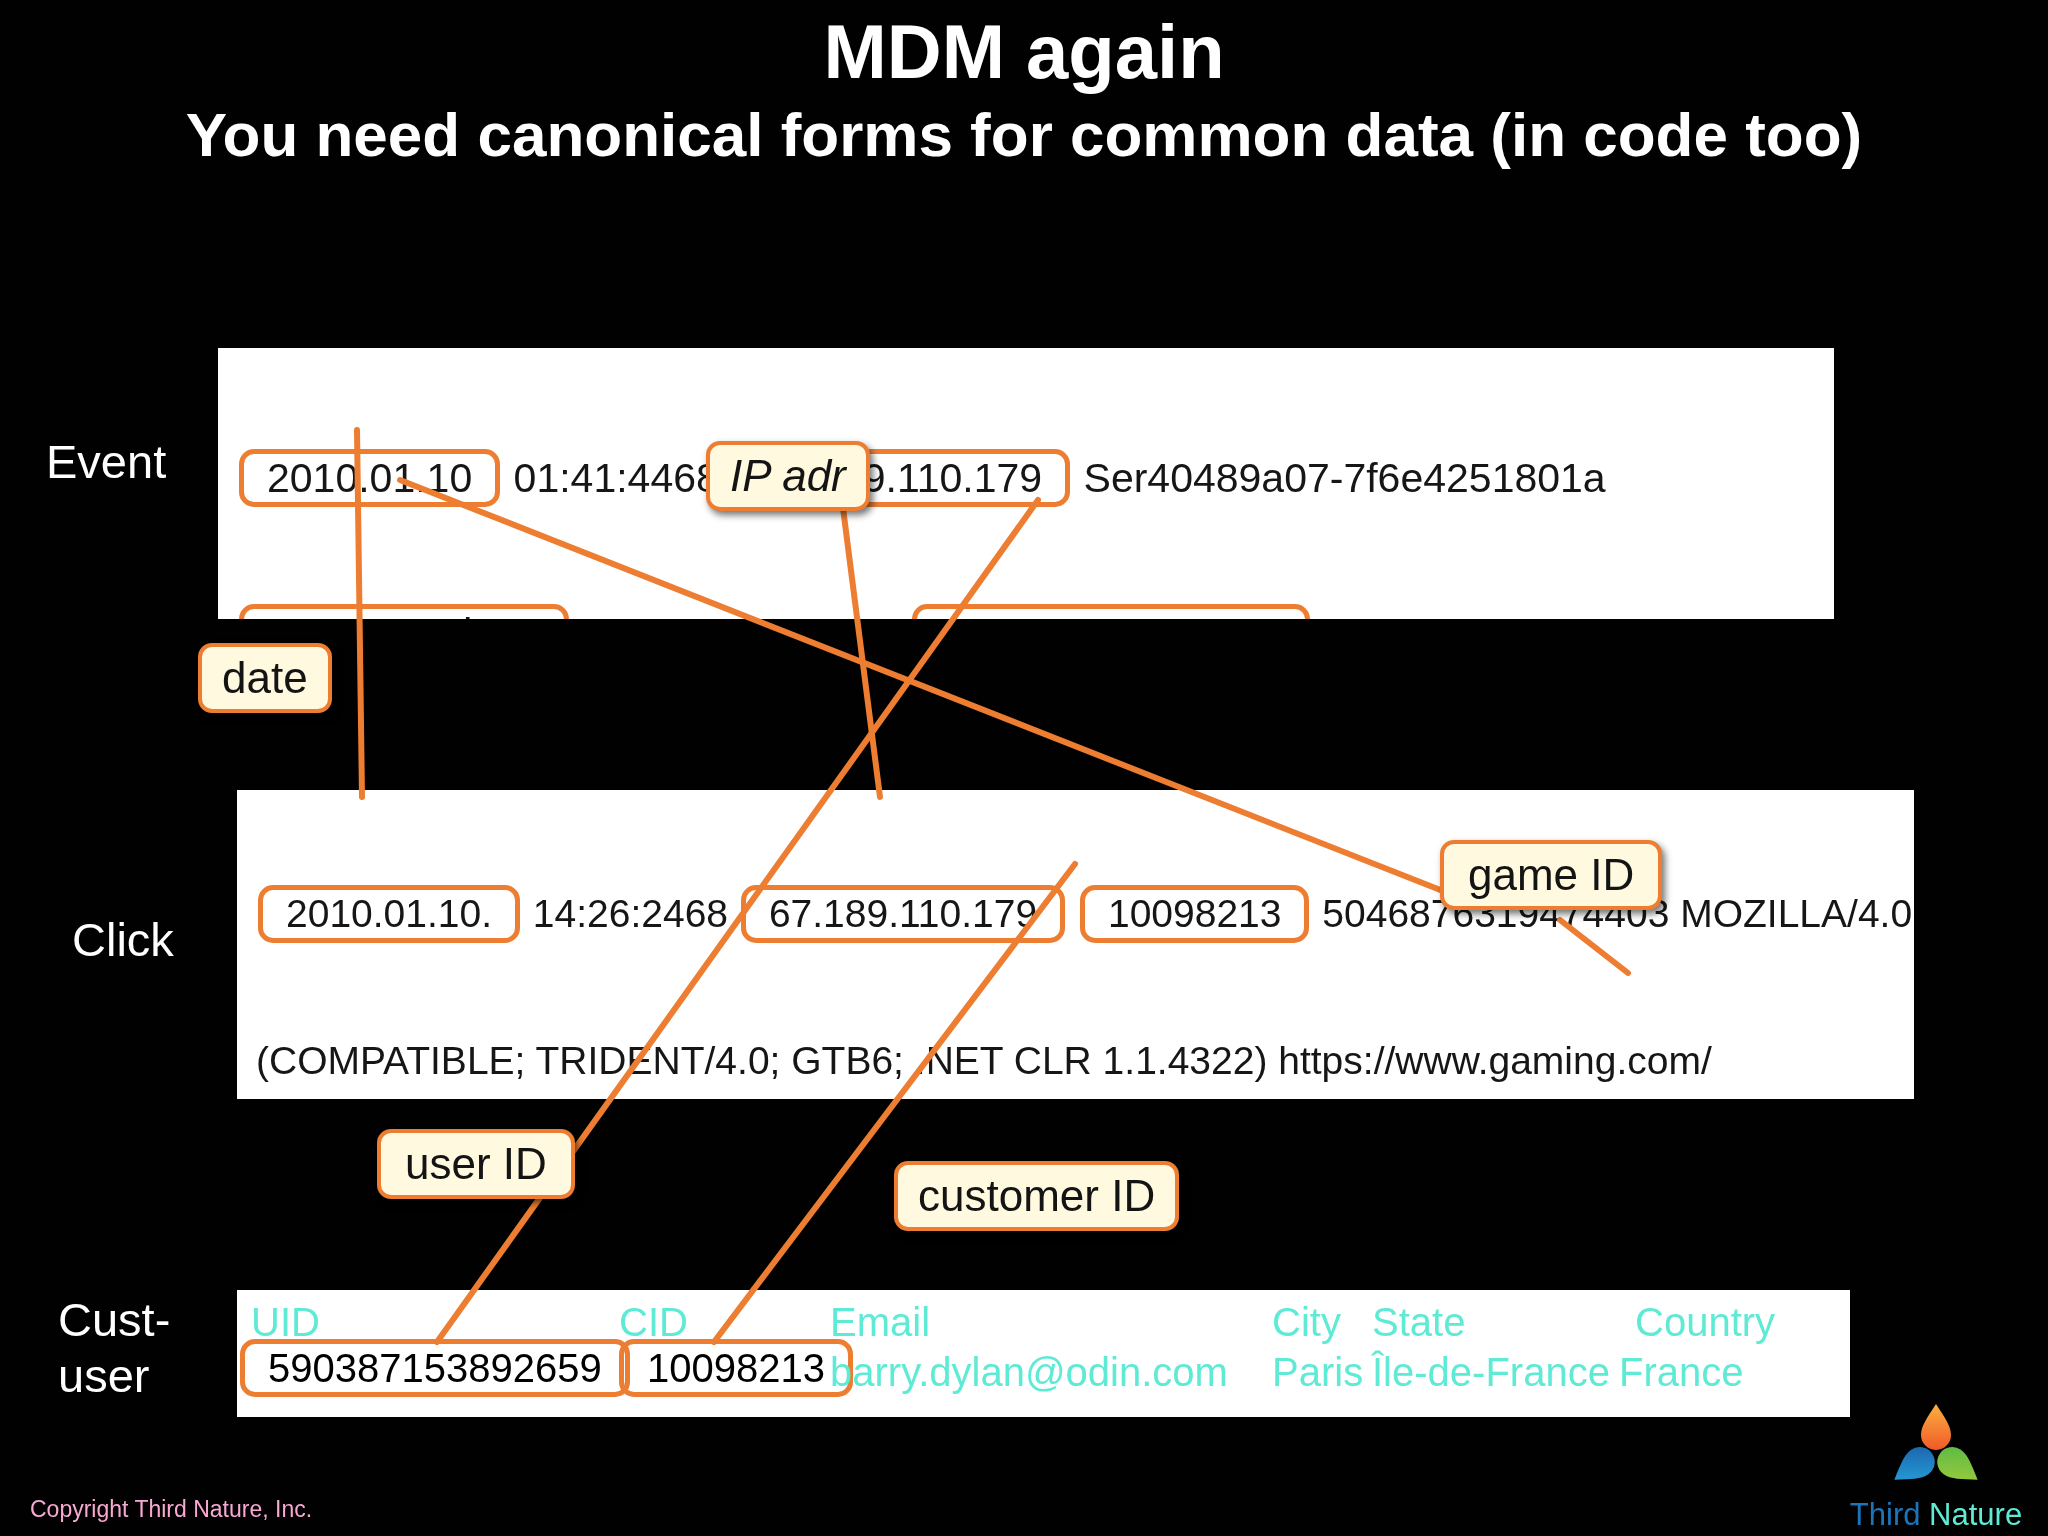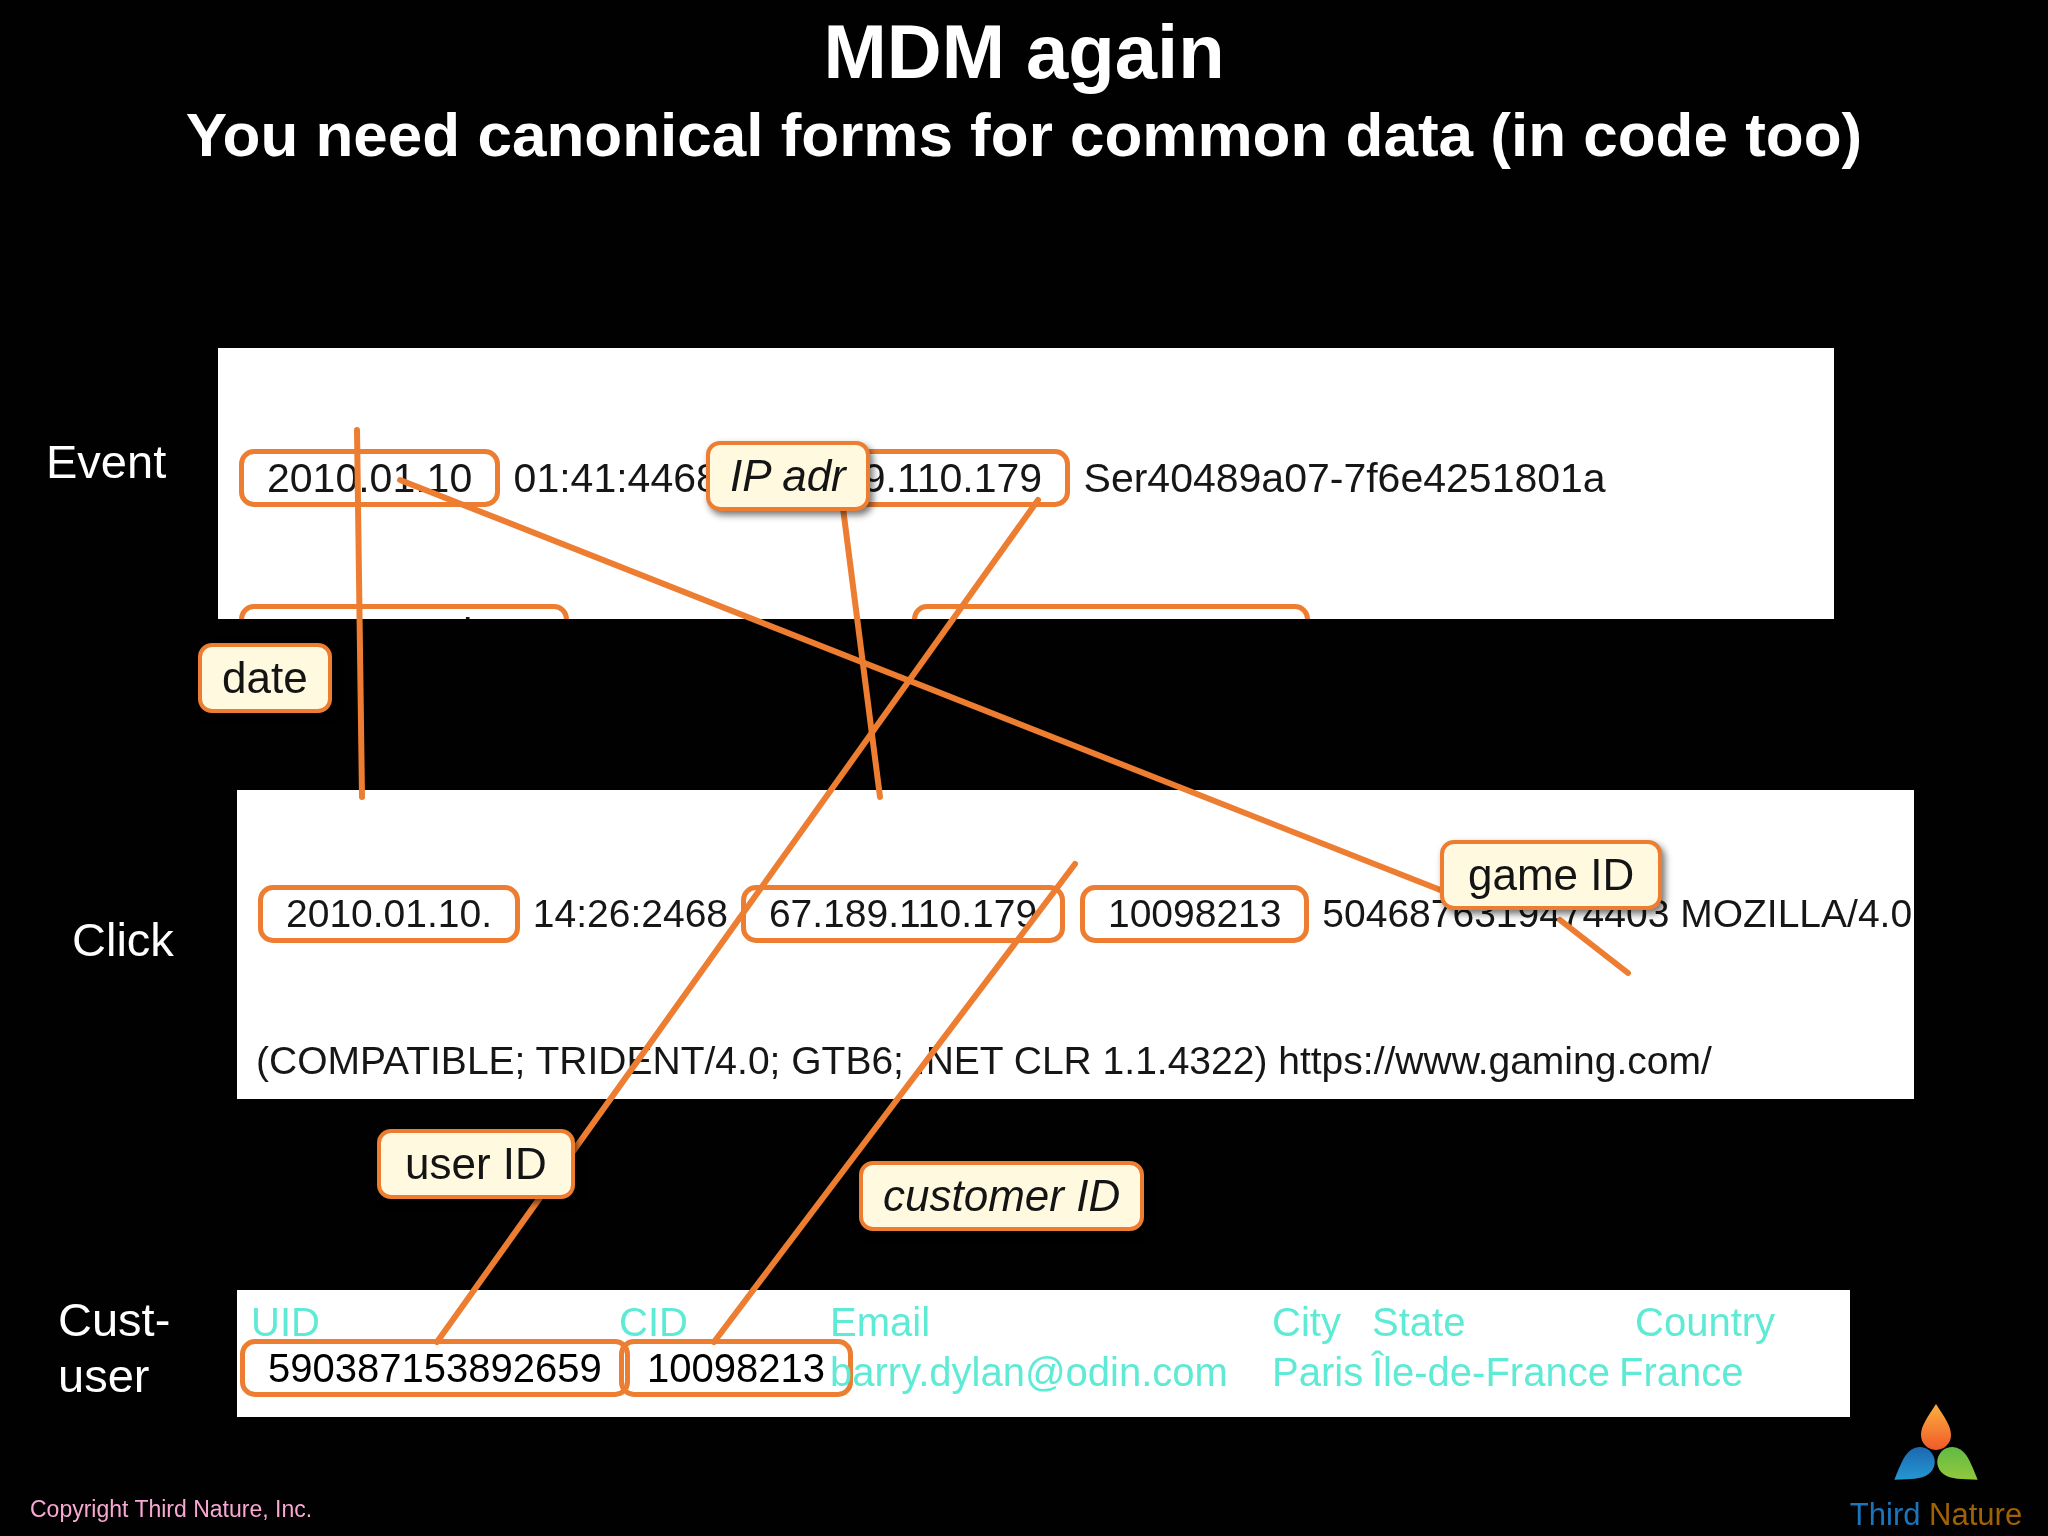--- a/index.html
+++ b/index.html
@@ -37,34 +37,34 @@
   .callout{
     position:absolute; z-index:30; background:var(--labelfill);
     border:4px solid var(--orange); border-radius:14px;
     color:#141414; font-size:44px; line-height:52px; padding:5px 20px;
     box-shadow:3px 4px 7px rgba(0,0,0,.55);
   }
   #callout-date{left:198px; top:643px;}
   #callout-ip{left:706px; top:441px;font-style:italic;}
   #callout-game{left:1440px; top:840px; padding:5px 24px;}
   #callout-user{left:333px; top:1129px; padding:5px 24px;margin-left:44px;}
-  #callout-customer{left:859px; top:1161px;font-style:italic;}
+  #callout-customer{left:894px; top:1161px;}
   
   #connectors{position:absolute; left:0; top:0; z-index:20; pointer-events:none;}
   #connectors line{stroke:var(--orange); stroke-width:6; stroke-linecap:round;}
   
   .cellh,.cellv{position:absolute; font-size:40px; color:#5eead4; white-space:pre; z-index:11;}
   .cellh{top:1300px;}
   .cellv{top:1350px;}
   .cellvhl{position:absolute; top:1339px; z-index:11;}
   
   #copyright{position:absolute; left:30px; top:1496px; color:#f9a8d4; font-size:23px; z-index:10;}
   #logo{position:absolute; right:12px; bottom:4px; width:200px; text-align:center; z-index:10;}
   #logo .brand{font-size:31px; line-height:34px; white-space:pre;}
-  #logo .b1{color:#1C75BB;} #logo .b2{color:#a16207;}
+  #logo .b1{color:#1C75BB;} #logo .b2{color:#5eead4;}
 </style>
 </head>
 <body>
 
 <div id="slide">
 
   <div class="titleblock">
     <div class="title">MDM again</div>
     <div class="subtitle">You need canonical forms for common data (in code too)</div>
   </div>

